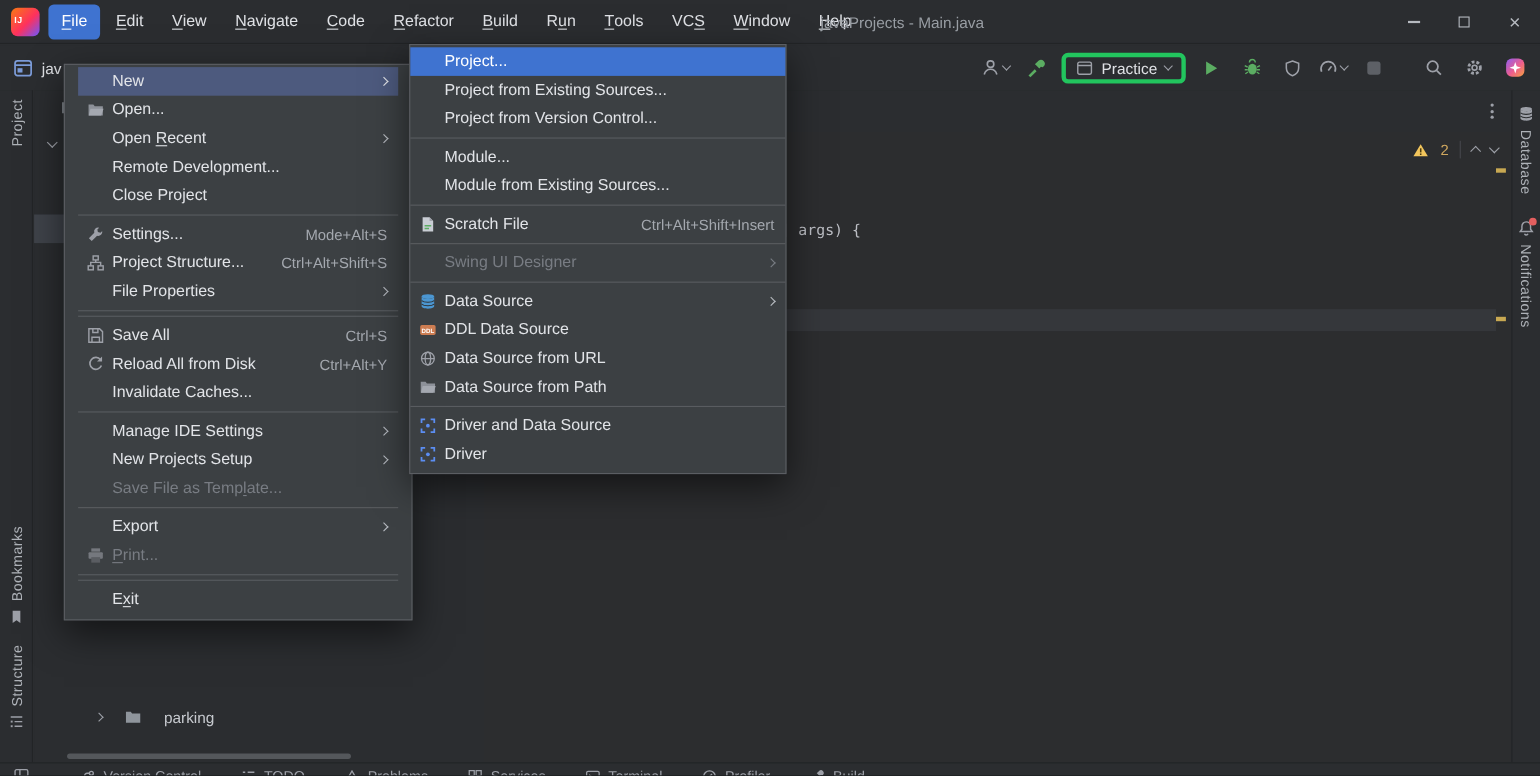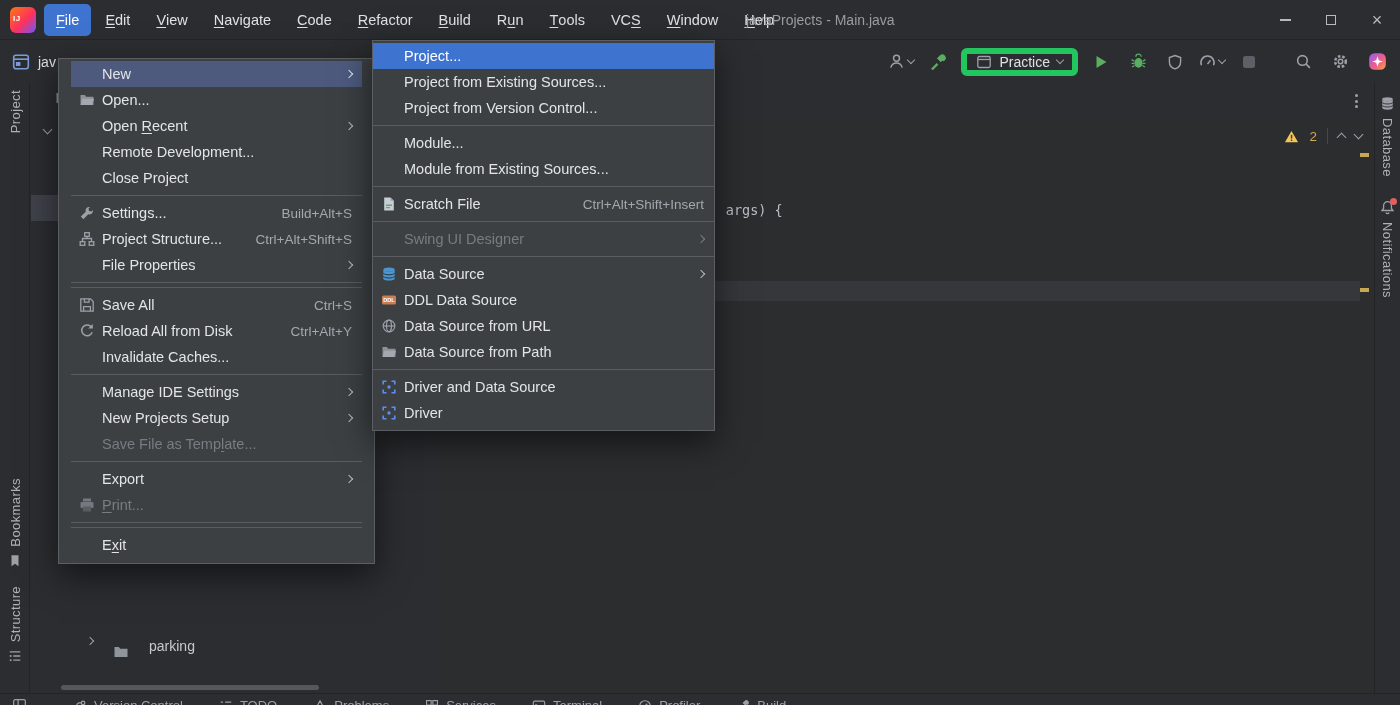--- a/index.html
+++ b/index.html
@@ -21,21 +21,21 @@
   .wc-max{width:10px;height:10px;border:1.5px solid #b6bac0}
   .wc-x{font-size:18px;color:#b6bac0;line-height:1}
   .mn{text-decoration:underline;text-underline-offset:2px}
 
   
   .toolbar{position:absolute;top:41px;left:0;right:0;height:41px;background:#2b2d30;display:flex;align-items:center;justify-content:space-between;padding:0 9px 0 12px;z-index:10}
   .tb-left{display:flex;align-items:center;gap:8px}
   .tb-project{font-size:14px;color:#dfe1e5}
   .tb-right{display:flex;align-items:center;gap:9px}
   .tb-btn{min-width:28px;height:28px;display:flex;align-items:center;justify-content:center;border-radius:6px;gap:3px}
-  .run-config{height:28px;border:6px solid #22c55e;border-radius:6px;display:flex;align-items:center;gap:7px;padding:0 9px;font-size:14px;color:#dfe1e5}
+  .run-config{height:28px;border:4px solid #22c55e;border-radius:6px;display:flex;align-items:center;gap:7px;padding:0 9px;font-size:14px;color:#dfe1e5}
   .stop-square{width:12px;height:12px;border-radius:2.5px;background:#5d6066}
   .sep-gap{width:8px}
 
   
   .chev{display:inline-block;width:7px;height:7px;border-right:1.6px solid #9da0a8;border-bottom:1.6px solid #9da0a8}
   .chev-down{transform:rotate(45deg);margin-top:-3px}
   .chev-right{transform:rotate(-45deg)}
   .chev-up{transform:rotate(225deg);margin-top:3px}
   .chev.small{width:6px;height:6px;border-width:1.4px}
 
@@ -53,21 +53,21 @@
   .vtext-r{writing-mode:vertical-rl;font-size:13px;color:#aeb2b8;letter-spacing:.4px}
   .bell-wrap{position:relative;display:inline-flex}
   .bell-dot{position:absolute;top:-2px;right:-2px;width:7px;height:7px;border-radius:50%;background:var(--notification-red)}
 
   
   .project-panel{position:absolute;left:31px;top:82px;height:611px;width:409px;background:#2b2d30}
   .pp-folder{position:absolute;left:24px;top:8px}
   .pp-chevron{position:absolute;left:13px;top:47px}
   .pp-selected-frag{position:absolute;left:0;top:113px;height:26px;width:100%;background:#3f434a}
   .tree{position:absolute;left:0;top:556px;right:0}
-  .tree-row{height:27px;display:flex;padding-left:56px;gap:20px;font-size:14px;color:#c6c9ce}
+  .tree-row{height:27px;display:flex;align-items:center;padding-left:56px;gap:20px;font-size:14px;color:#c6c9ce}
   .hscroll{position:absolute;left:30px;top:603px;width:258px;height:5px;border-radius:3px;background:#54575b}
 
   
   .editor{position:absolute;left:440px;top:82px;right:26px;height:611px;background:#2c2d2f}
   .editor-header{position:absolute;top:0;left:0;right:0;height:38px;background:#2b2d30}
   .kebab{position:absolute;right:16px;top:12px;display:flex;flex-direction:column;gap:2.5px}
   .kebab i{width:3px;height:3px;border-radius:50%;background:#9da0a8;display:block}
   .inspections{position:absolute;right:12px;top:46px;display:flex;align-items:center;gap:10px}
   .insp-count{font-size:13.5px;color:#cfa75f}
   .insp-div{width:1px;height:16px;background:#46484c}
@@ -392,21 +392,21 @@
       </div>
       <div class="menu-sep"></div>
       <div class="menu-row">
         <div class="menu-icon">
           <svg width="16" height="16" viewBox="0 0 16 16">
             <path fill="#9da0a8" d="M13.9 4.9a3.7 3.7 0 0 1-4.6 4.4l-4.9 4.9-2.6-2.6 4.9-4.9A3.7 3.7 0 0 1 11.1 2L9.5 3.6l.5 2.4 2.4.5z"></path>
           </svg>
         </div>
         <span class="menu-label">Settings...</span>
         <div class="menu-spring"></div>
-        <span class="menu-shortcut">Build+Alt+S</span>
+        <span class="menu-shortcut">Mode+Alt+S</span>
       </div>
       <div class="menu-row">
         <div class="menu-icon">
           <svg width="16" height="16" viewBox="0 0 16 16">
             <g fill="none" stroke="#9da0a8" stroke-width="1.3">
               <rect x="5.7" y="1.7" width="4.6" height="3.6"></rect>
               <rect x="1.2" y="10.7" width="4.6" height="3.6"></rect>
               <rect x="10.2" y="10.7" width="4.6" height="3.6"></rect>
               <path d="M8 5.3v2.2M3.5 10.7V7.5h9v3.2"></path>
             </g>

